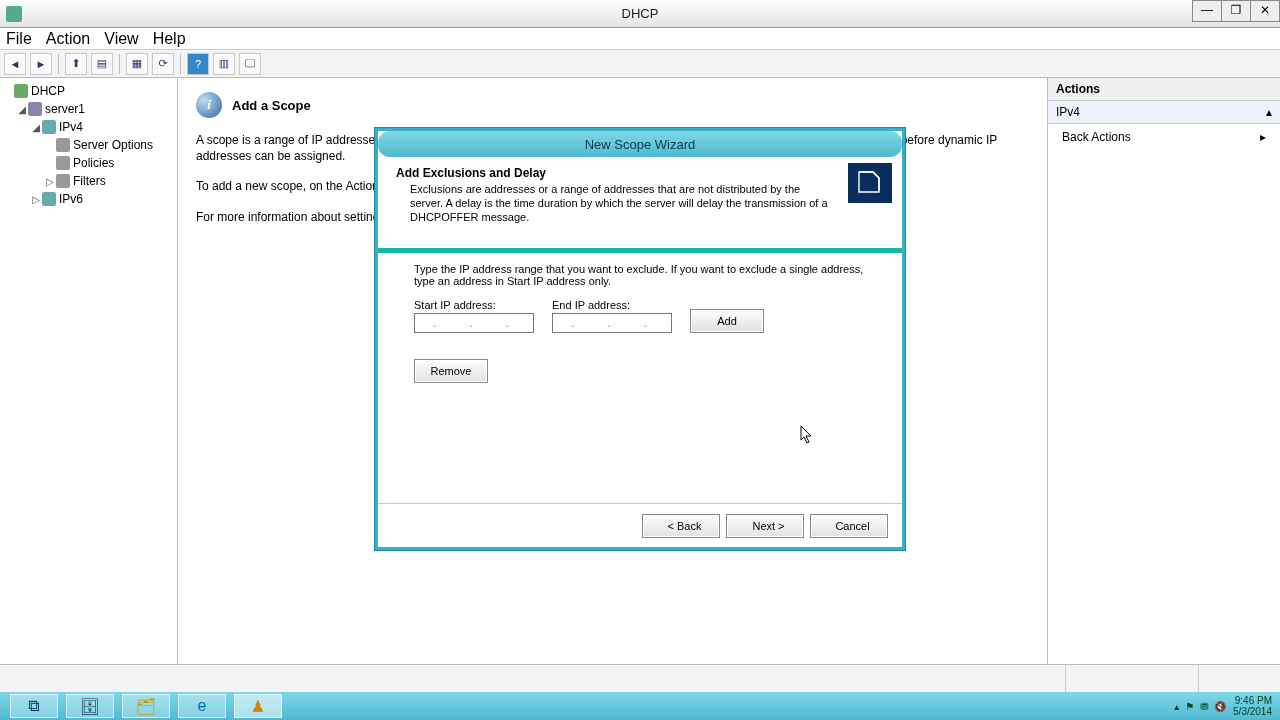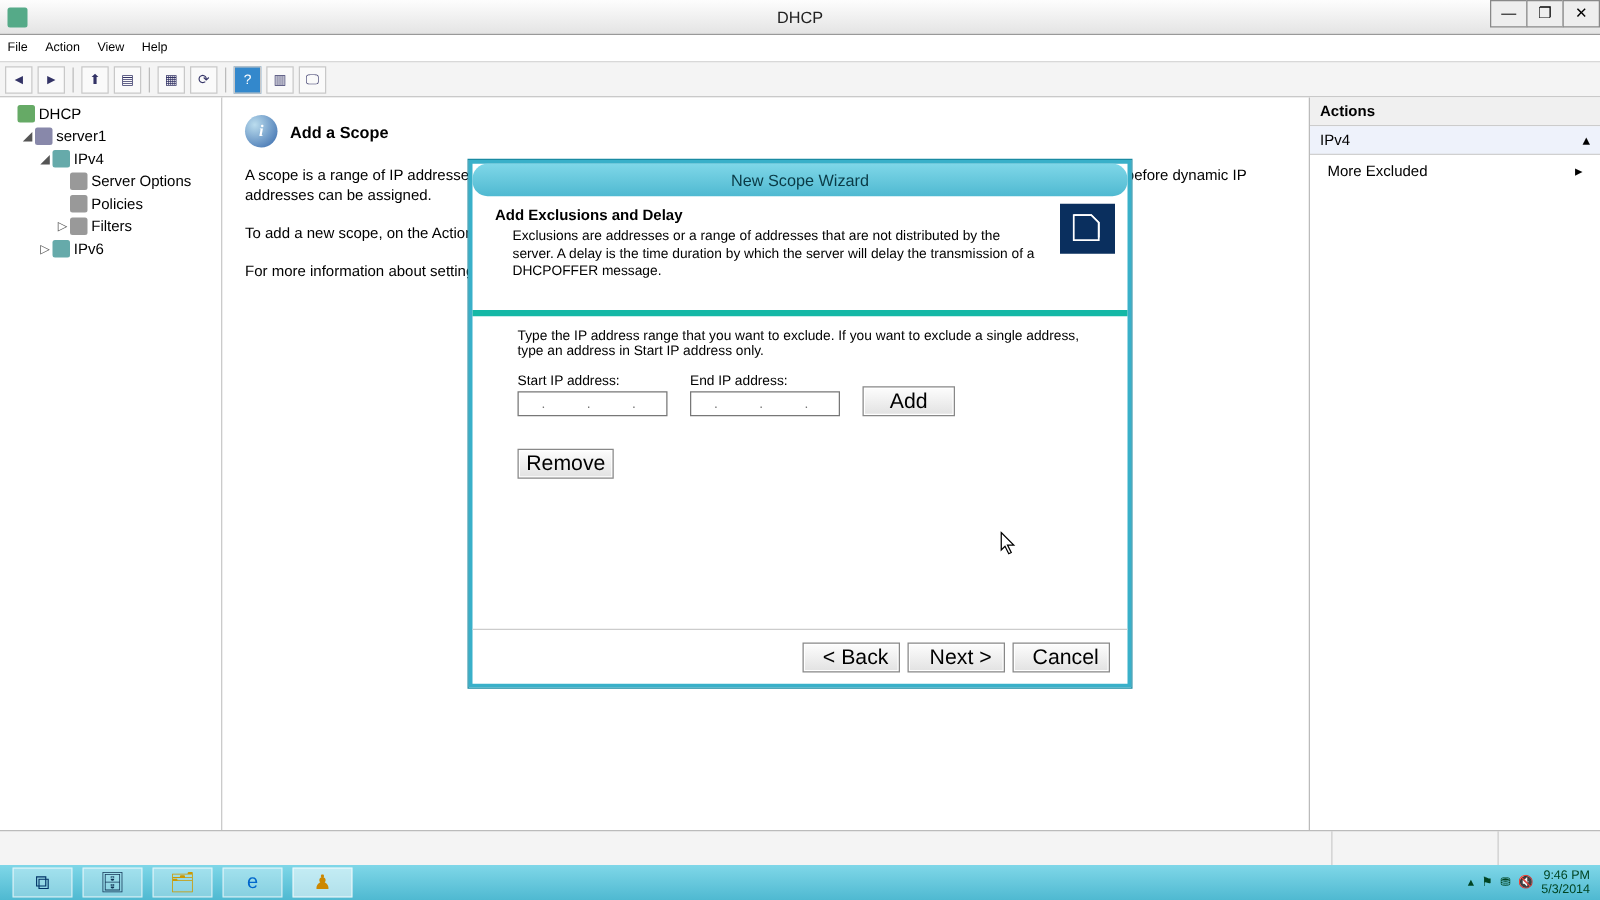--- a/index.html
+++ b/index.html
@@ -4,21 +4,21 @@
 <style>
   * { box-sizing: border-box; font-family: "Segoe UI", Tahoma, sans-serif; }
   body { margin:0; padding:0; width:1280px; height:720px; overflow:hidden; background:#fff; }
 
   
   .win-titlebar { height:28px; background:linear-gradient(#fdfdfd,#e4e4e4); border-bottom:1px solid #999; display:flex; align-items:center; position:relative; }
   .win-titlebar .icon { width:16px; height:16px; margin:0 6px; display:inline-block; background:#5a8; border-radius:2px; }
   .win-titlebar .title { position:absolute; left:0; right:0; text-align:center; font-size:13px; color:#222; pointer-events:none;}
   .win-controls { position:absolute; right:0; top:0; display:flex; }
   .win-controls div { width:30px; height:22px; border:1px solid #888; margin-left:-1px; text-align:center; line-height:18px; font-size:12px; background:#eee; cursor:pointer;}
-  .menubar { height:22px; background:#fff; border-bottom:1px solid #ccc; display:flex; align-items:center; padding:0 6px; font-size:10px; }
+  .menubar { height:22px; background:#fff; border-bottom:1px solid #ccc; display:flex; align-items:center; padding:0 6px; font-size:16px; }
   .menubar span { margin-right:14px; cursor:pointer;}
   .toolbar { height:28px; background:#f4f4f4; border-bottom:1px solid #bbb; display:flex; align-items:center; padding:0 4px; gap:4px;}
   .toolbar .tb-btn { width:22px; height:22px; border:1px solid #c8c8c8; background:#fafafa; display:flex; align-items:center; justify-content:center; font-size:11px; color:#336; cursor:pointer;}
   .toolbar .tb-sep { width:1px; height:20px; background:#bbb; margin:0 2px;}
 
   .workarea { position:absolute; top:78px; left:0; right:0; bottom:56px; display:flex; }
   .tree-pane { width:178px; border-right:1px solid #bbb; background:#fff; font-size:12px; padding:4px 2px; }
   .tree-node { display:flex; align-items:center; height:18px; white-space:nowrap; cursor:pointer;}
   .tree-node .exp { width:12px; text-align:center; color:#555; font-size:10px;}
   .tree-node .ico { width:14px; height:14px; margin-right:3px; display:inline-block; border-radius:2px;}
@@ -47,21 +47,21 @@
   
   .wizard { position:absolute; left:375px; top:128px; width:530px; background:#fff; border:3px solid #39b0c9; box-shadow:0 0 0 1px #1a8aa2; z-index:50;}
   .wizard .w-title{ height:26px; background:linear-gradient(#7fd7e8,#4fb9d1); color:#0a3a46; font-size:13px; display:flex;align-items:center;justify-content:center;border-radius:12px;}
   .wizard .w-head{ padding:6px 12px 24px 18px; border-bottom:5px solid #14b8a6; position:relative;}
   .wizard .w-head .w-icon{ position:absolute; right:10px; top:6px; width:44px; height:40px; background:#0a2f5e; display:flex;align-items:center;justify-content:center; color:#fff;}
   .wizard .w-head b{ font-size:12px;}
   .wizard .w-head .w-desc{ font-size:11px; margin:2px 56px 0 14px; line-height:1.25;}
   .wizard .w-body{ padding:10px 36px 20px 36px; font-size:11px; min-height:250px;}
   .wizard label{ display:block; font-size:11px; margin-bottom:2px;}
   .ip-input{ width:120px; height:20px; border:1px solid #777; font-size:11px; text-align:center; letter-spacing:6px; color:#888; background:#fff;}
-  .btn{ height:24px; min-width:74px; border:1px solid #888; background:linear-gradient(#fdfdfd,#e2e2e2); font-size:17px; cursor:pointer; box-shadow:inset 0 0 0 1px #fff;}
+  .btn{ height:24px; min-width:74px; border:1px solid #888; background:linear-gradient(#fdfdfd,#e2e2e2); font-size:11px; cursor:pointer; box-shadow:inset 0 0 0 1px #fff;}
   .listbox{ width:244px; height:96px; border:1px solid #777; background:#fff;}
   .spin{ width:76px; height:22px; border:1px solid #777; display:flex;}
   .spin input{ flex:1; border:none; text-align:right; padding-right:4px; font-size:11px;}
   .spin .arrows{ width:14px; display:flex; flex-direction:column;}
   .spin .arrows div{ flex:1; border-left:1px solid #888; font-size:7px; text-align:center; line-height:9px; background:#eee; cursor:pointer;}
   .wizard .w-foot{ height:44px; border-top:1px solid #ccc; display:flex; align-items:center; justify-content:flex-end; gap:6px; padding:0 14px;}
   .wizard .w-foot .btn{ width:78px;padding-left:13px;}
 
   .cursor{ position:absolute; left:800px; top:425px; width:14px; height:20px; z-index:200; pointer-events:none;}
   .cursor svg{ filter:drop-shadow(0 0 1px #fff);}
@@ -151,21 +151,21 @@
     <p>For more information about setting up a DHCP server, see online Help.</p>
   </div>
 
   <div class="actions-pane">
     <div class="hdr">Actions</div>
     <div class="node-hdr">
       <span>IPv4</span>
       <span>▴</span>
     </div>
     <div class="item">
-      <span>More Excluded</span>
+      <span>Back Actions</span>
       <span>▸</span>
     </div>
   </div>
 </div>
 
 <div class="wizard">
   <div class="w-title">New Scope Wizard</div>
   <div class="w-head">
     <b>Add Exclusions and Delay</b>
     <div class="w-desc">Exclusions are addresses or a range of addresses that are not distributed by the server. A delay is the time duration by which the server will delay the transmission of a DHCPOFFER message.</div>

